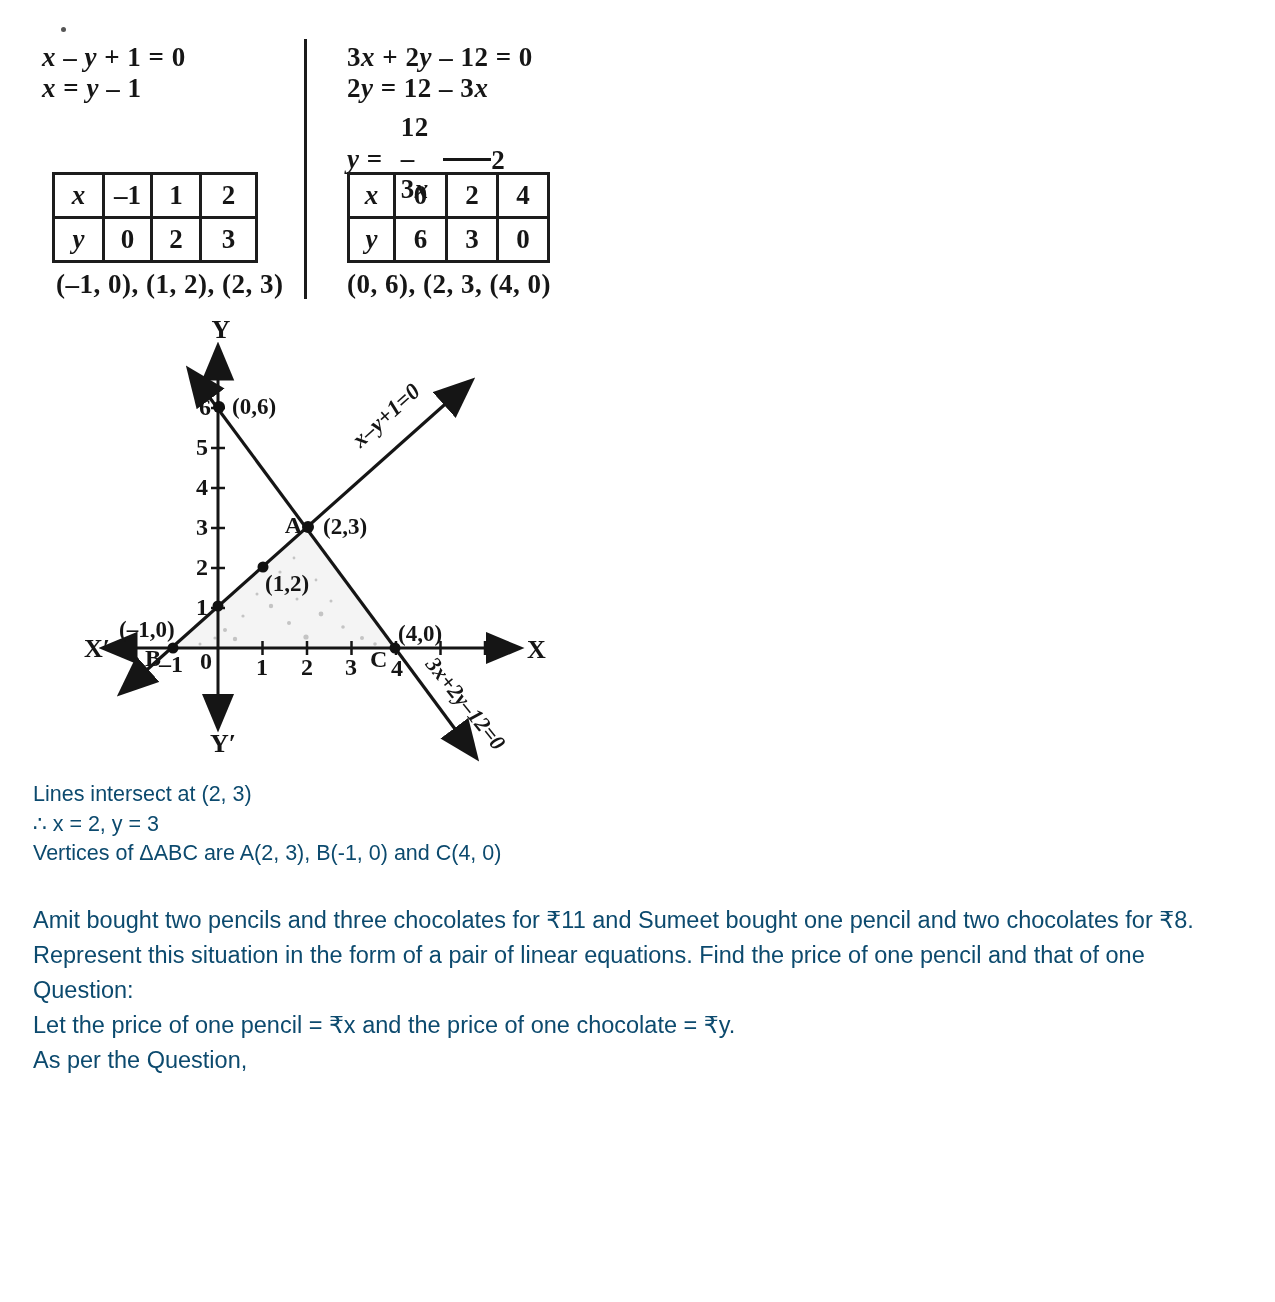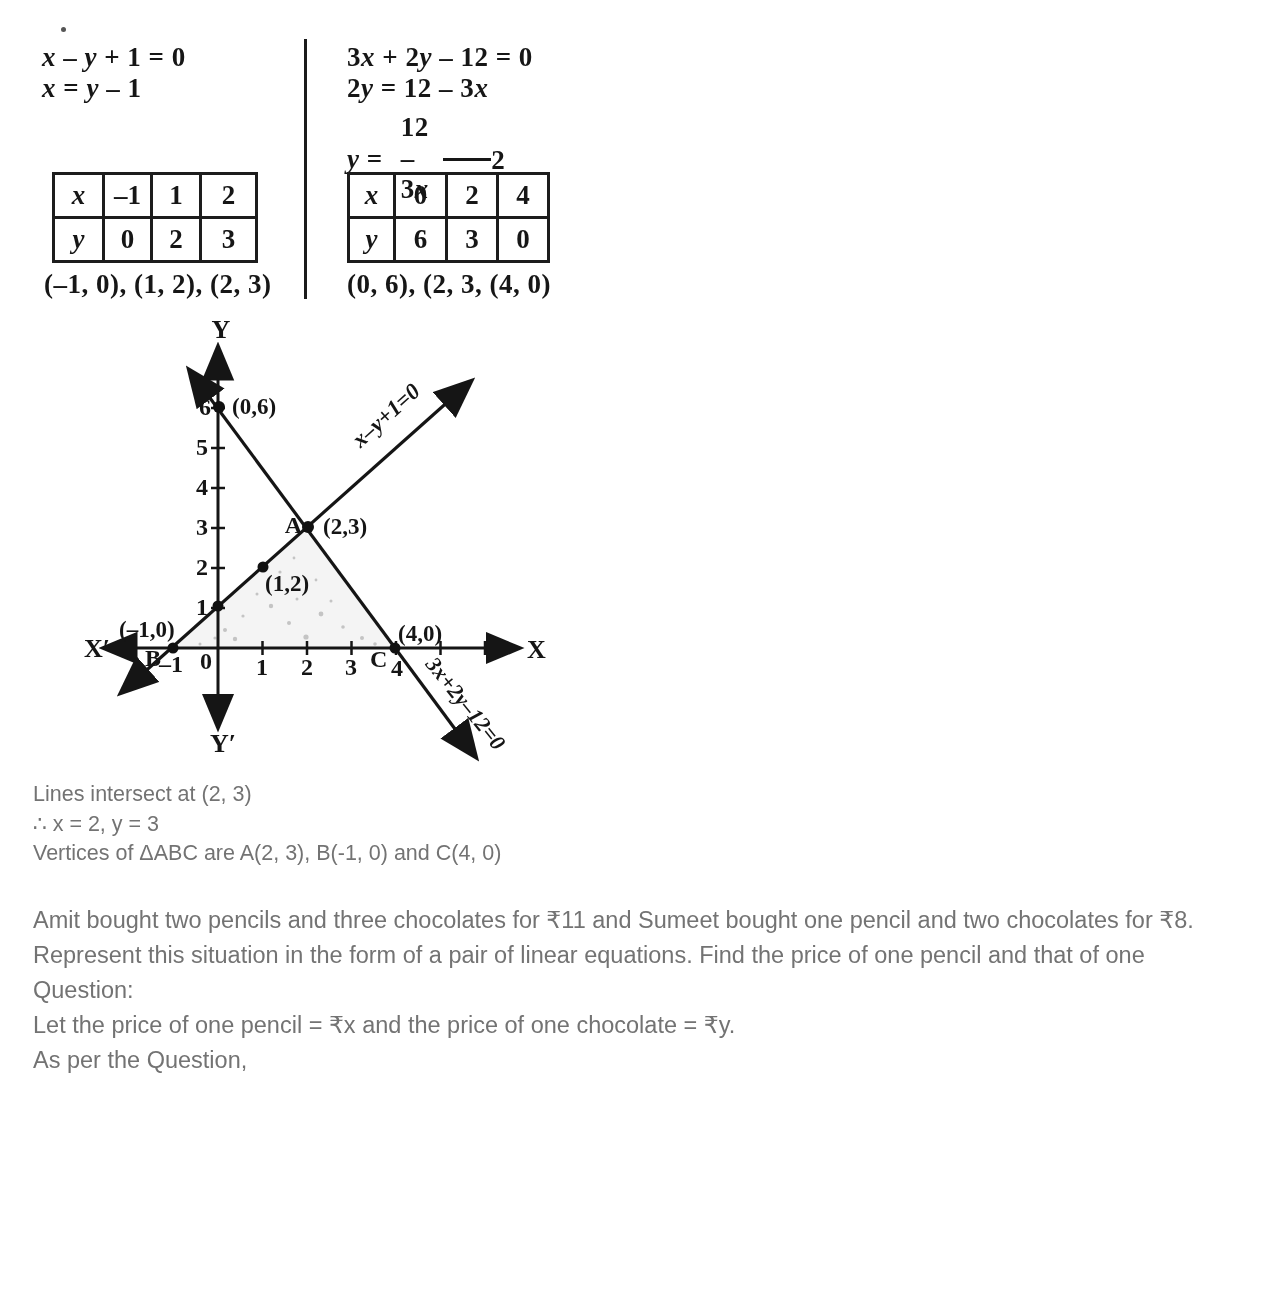--- a/index.html
+++ b/index.html
@@ -18,21 +18,21 @@
   .divider{position:absolute;background:#1b1b1b;}
   table.vals{border-collapse:collapse;table-layout:fixed;}
   table.vals td{border:3px solid #1d1d1d;text-align:center;vertical-align:middle;
                 font-size:27px;height:41px;padding:0;}
   .points-line{position:absolute;font-size:27px;white-space:nowrap;letter-spacing:.5px;}
   .artifact{position:absolute;border-radius:50%;}
   
   #graph{position:absolute;left:75px;top:318px;}
   .glabel{font-family:"Liberation Serif","DejaVu Serif",serif;font-weight:bold;fill:#151515;}
   
-  .txt-block{position:absolute;color:#737373;}
+  .txt-block{position:absolute;color:#0c4a6e;}
   #result-block{left:33px;top:780px;font-size:21.5px;line-height:29.5px;}
   #question-block{left:33px;top:903px;font-size:23.5px;line-height:35px;}
   .txt-line{white-space:nowrap;}
 </style>
 </head>
 <body>
 
 <div id="page">
 
   <div class="artifact" style="left:61px;top:27px;width:5px;height:5px;background:#555;"></div>
@@ -96,21 +96,21 @@
     </tr>
     <tr>
       <td class="mathify"><i>y</i></td>
       <td>6</td>
       <td>3</td>
       <td>0</td>
     </tr>
   </tbody>
     </table>
 
-  <div class="scan points-line" style="left:44px;top:269px;">(–1, 0), (1, 2), (2, 3)</div>
+  <div class="scan points-line" style="left:56px;top:269px;">(–1, 0), (1, 2), (2, 3)</div>
   <div class="scan points-line" style="left:347px;top:269px;">(0, 6), (2, 3, (4, 0)</div>
 
   <svg id="graph" width="475" height="455" viewBox="0 0 475 455">
     <defs>
       <marker id="arr" viewBox="0 0 12 10" refX="10" refY="5" markerWidth="13" markerHeight="11" orient="auto-start-reverse">
         <path d="M0,0 L12,5 L0,10 z" fill="#151515"></path>
       </marker>
     </defs>
 
     <polygon points="98,330 232,209 320,330" fill="#e6e6e6" opacity="0.45"></polygon>

